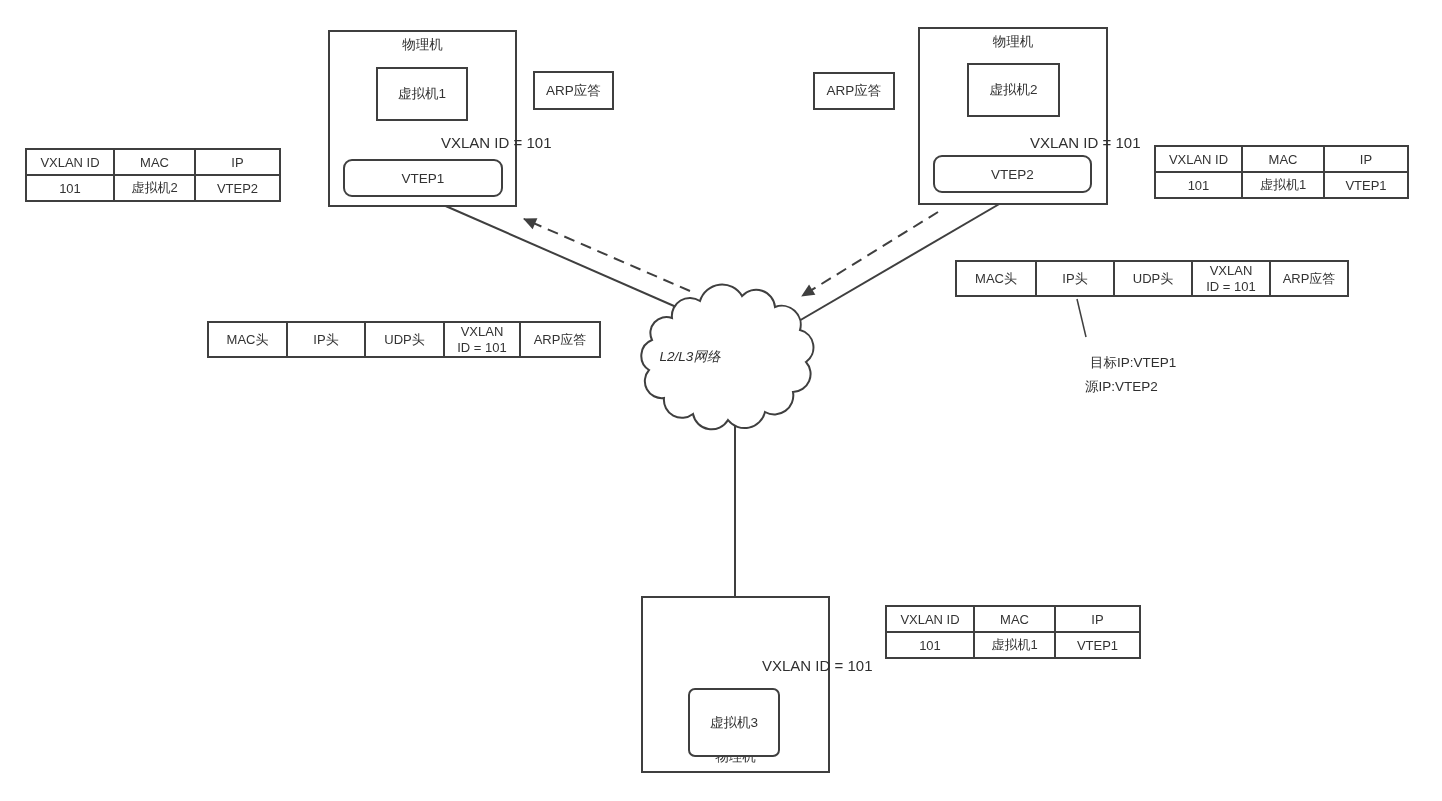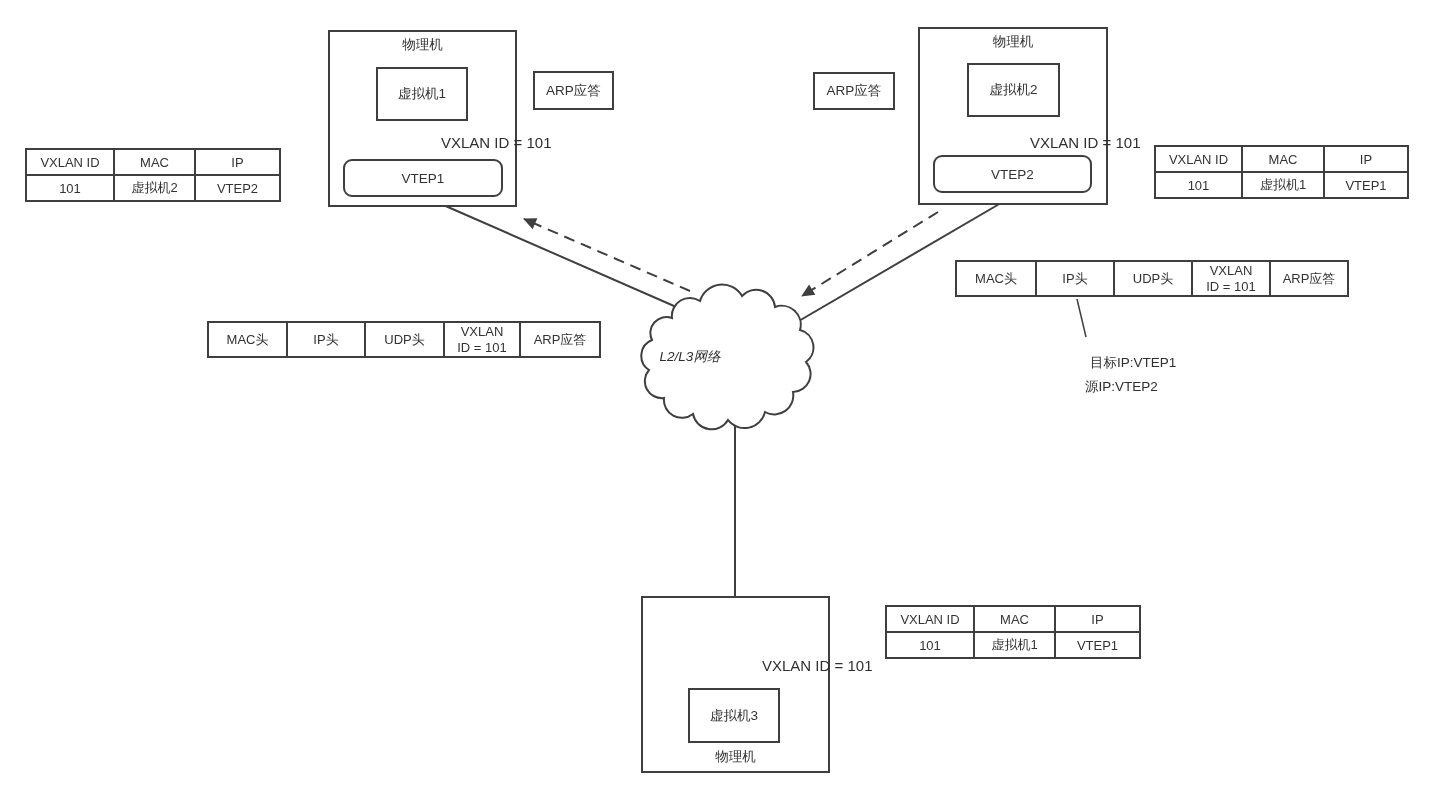--- a/index.html
+++ b/index.html
@@ -74,21 +74,21 @@
     <span>虚拟机2</span>
   </div>
   <div class="box center vtep-box" style="left:933px; top:155px; width:159px; height:38px;">
     <span>VTEP2</span>
   </div>
   <div class="vxlan-label" style="left:1030px; top:134px;">VXLAN ID = 101</div>
 
   <div class="box" style="left:641px; top:596px; width:189px; height:177px;">
     <div class="host-label" style="bottom:5px;">物理机</div>
   </div>
-  <div class="box center vm-box" style="left:688px; top:688px; width:92px; height:55px;">
+  <div class="box center vm-box" style="left:688px; top:688px; width:92px; height:69px;border-radius:7px;">
     <span>虚拟机3</span>
   </div>
   <div class="vxlan-label" style="left:762px; top:657px;">VXLAN ID = 101</div>
 
   <div class="box center arp-box" style="left:533px; top:71px; width:81px; height:39px;">
     <span>ARP应答</span>
   </div>
   <div class="box center arp-box" style="left:813px; top:72px; width:82px; height:38px;">
     <span>ARP应答</span>
   </div>

